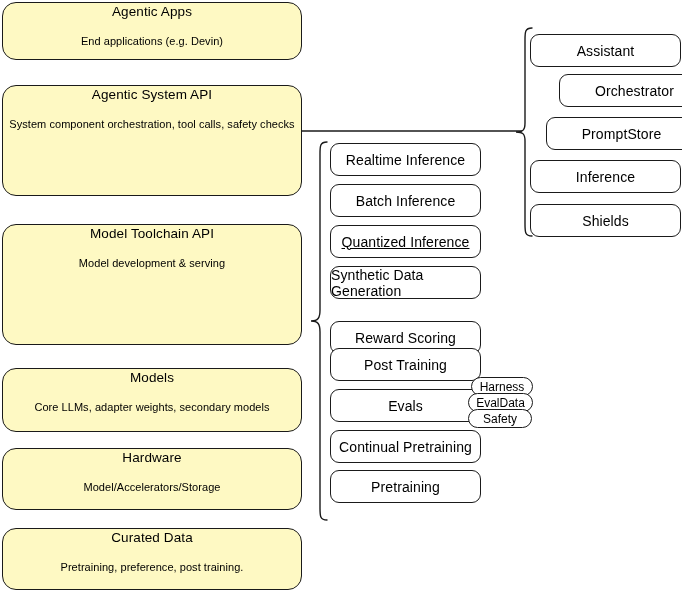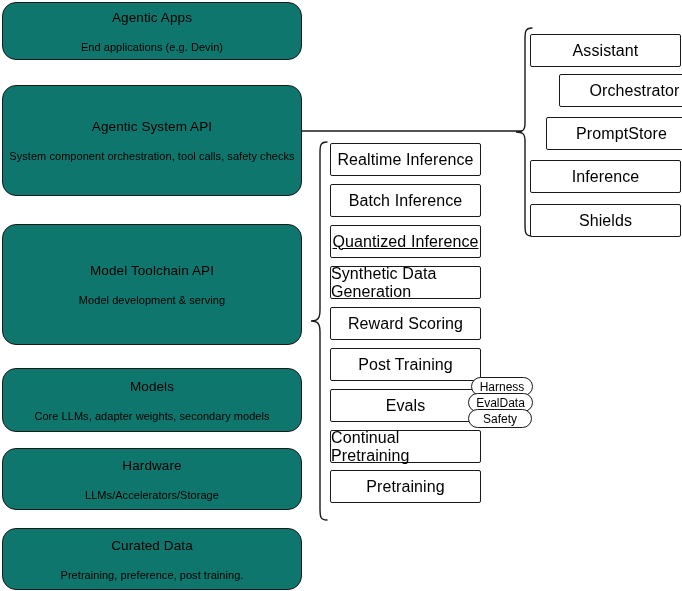--- a/index.html
+++ b/index.html
@@ -13,25 +13,25 @@
     height: 591px;
     background: #ffffff;
     font-family: "Liberation Sans", sans-serif;
     overflow: hidden;
   }
   .node {
     position: absolute;
     box-sizing: border-box;
     border: 1.4px solid #1a1a1a;
     border-radius: 12px;
-    background: #0f766e;
+    background: #fef9c3;
     display: flex;
     flex-direction: column;
     align-items: center;
-    justify-content: center;
+    justify-content: flex-start;
     text-align: center;
     color: #000000;
     gap: 12px;
   }
   .node .title {
     font-size: 13.5px;
     line-height: 17px;
     letter-spacing: 0.1px;
   }
   .node .subtitle {
@@ -40,26 +40,26 @@
     margin-top: 2px;
     letter-spacing: 0.05px;
   }
   .layer {
     border-radius: 14px;
   }
   .chip {
     position: absolute;
     box-sizing: border-box;
     border: 1.4px solid #1a1a1a;
-    border-radius: 2px;
+    border-radius: 9px;
     background: #ffffff;
     display: flex;
     align-items: center;
     justify-content: center;
-    font-size: 16px;
+    font-size: 14px;
     color: #000000;
     letter-spacing: 0.1px;
   }
   .pill {
     position: absolute;
     box-sizing: border-box;
     border: 1.4px solid #1a1a1a;
     border-radius: 999px;
     background: #ffffff;
     display: flex;
@@ -100,21 +100,21 @@
     <div class="subtitle">Model development &amp; serving</div>
   </div>
 
   <div class="node layer" style="left:2px; top:368px; width:300px; height:64px;">
     <div class="title">Models</div>
     <div class="subtitle">Core LLMs, adapter weights, secondary models</div>
   </div>
 
   <div class="node layer" style="left:2px; top:448px; width:300px; height:62px;">
     <div class="title">Hardware</div>
-    <div class="subtitle">LLMs/Accelerators/Storage</div>
+    <div class="subtitle">Model/Accelerators/Storage</div>
   </div>
 
   <div class="node layer" style="left:2px; top:528px; width:300px; height:62px;">
     <div class="title">Curated Data</div>
     <div class="subtitle">Pretraining, preference, post training.</div>
   </div>
 
   <div class="connector" style="left:302px; top:125px; width:220px; height:12px;">
     <svg width="220" height="12" viewBox="0 0 220 12">
       <line x1="0" y1="6" x2="220" y2="6" stroke="#1a1a1a" stroke-width="1.4"></line>
@@ -150,21 +150,21 @@
   </div>
   <div class="chip" style="left:330px; top:184px; width:151px; height:33px;">
     <span>Batch Inference</span>
   </div>
   <div class="chip" style="left:330px; top:225px; width:151px; height:33px;text-decoration:underline;">
     <span>Quantized Inference</span>
   </div>
   <div class="chip" style="left:330px; top:266px; width:151px; height:33px;">
     <span>Synthetic Data Generation</span>
   </div>
-  <div class="chip" style="left:330px; top:307px; width:151px; height:33px;">
+  <div class="chip" style="left:330px; top:321px; width:151px; height:33px;">
     <span>Reward Scoring</span>
   </div>
   <div class="chip" style="left:330px; top:348px; width:151px; height:33px;">
     <span>Post Training</span>
   </div>
   <div class="chip" style="left:330px; top:389px; width:151px; height:33px;">
     <span>Evals</span>
   </div>
   <div class="chip" style="left:330px; top:430px; width:151px; height:33px;">
     <span>Continual Pretraining</span>

